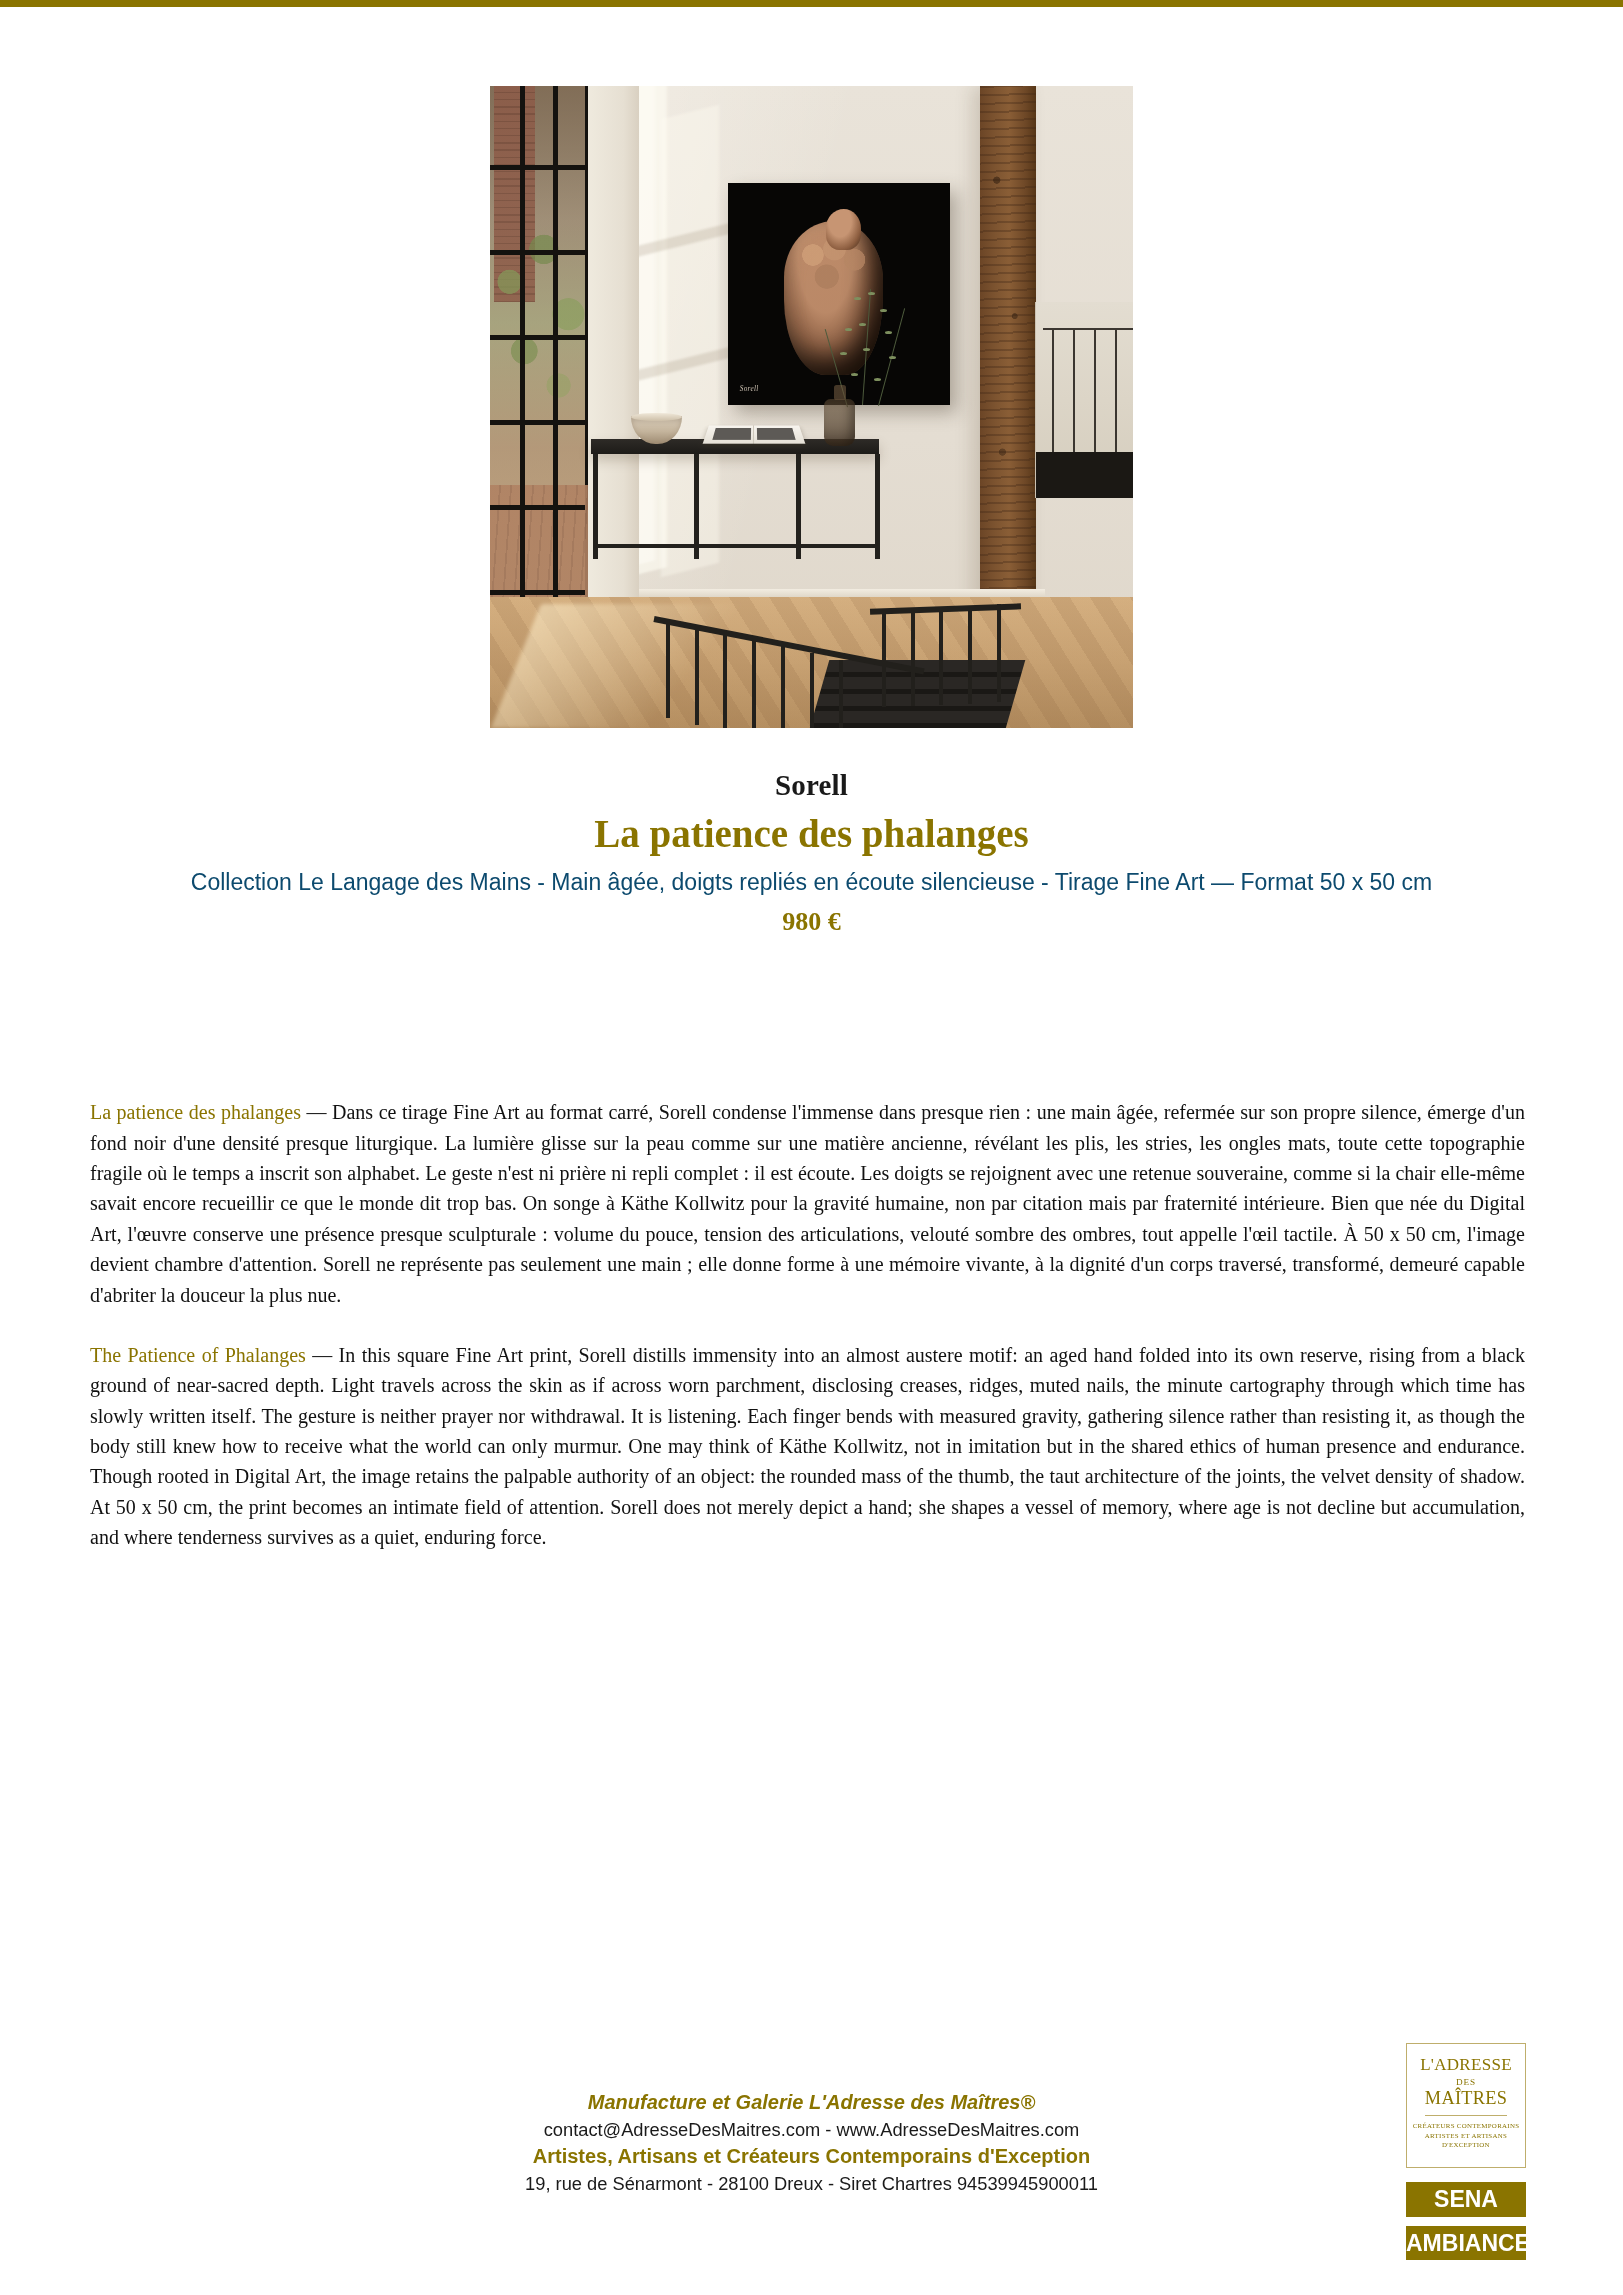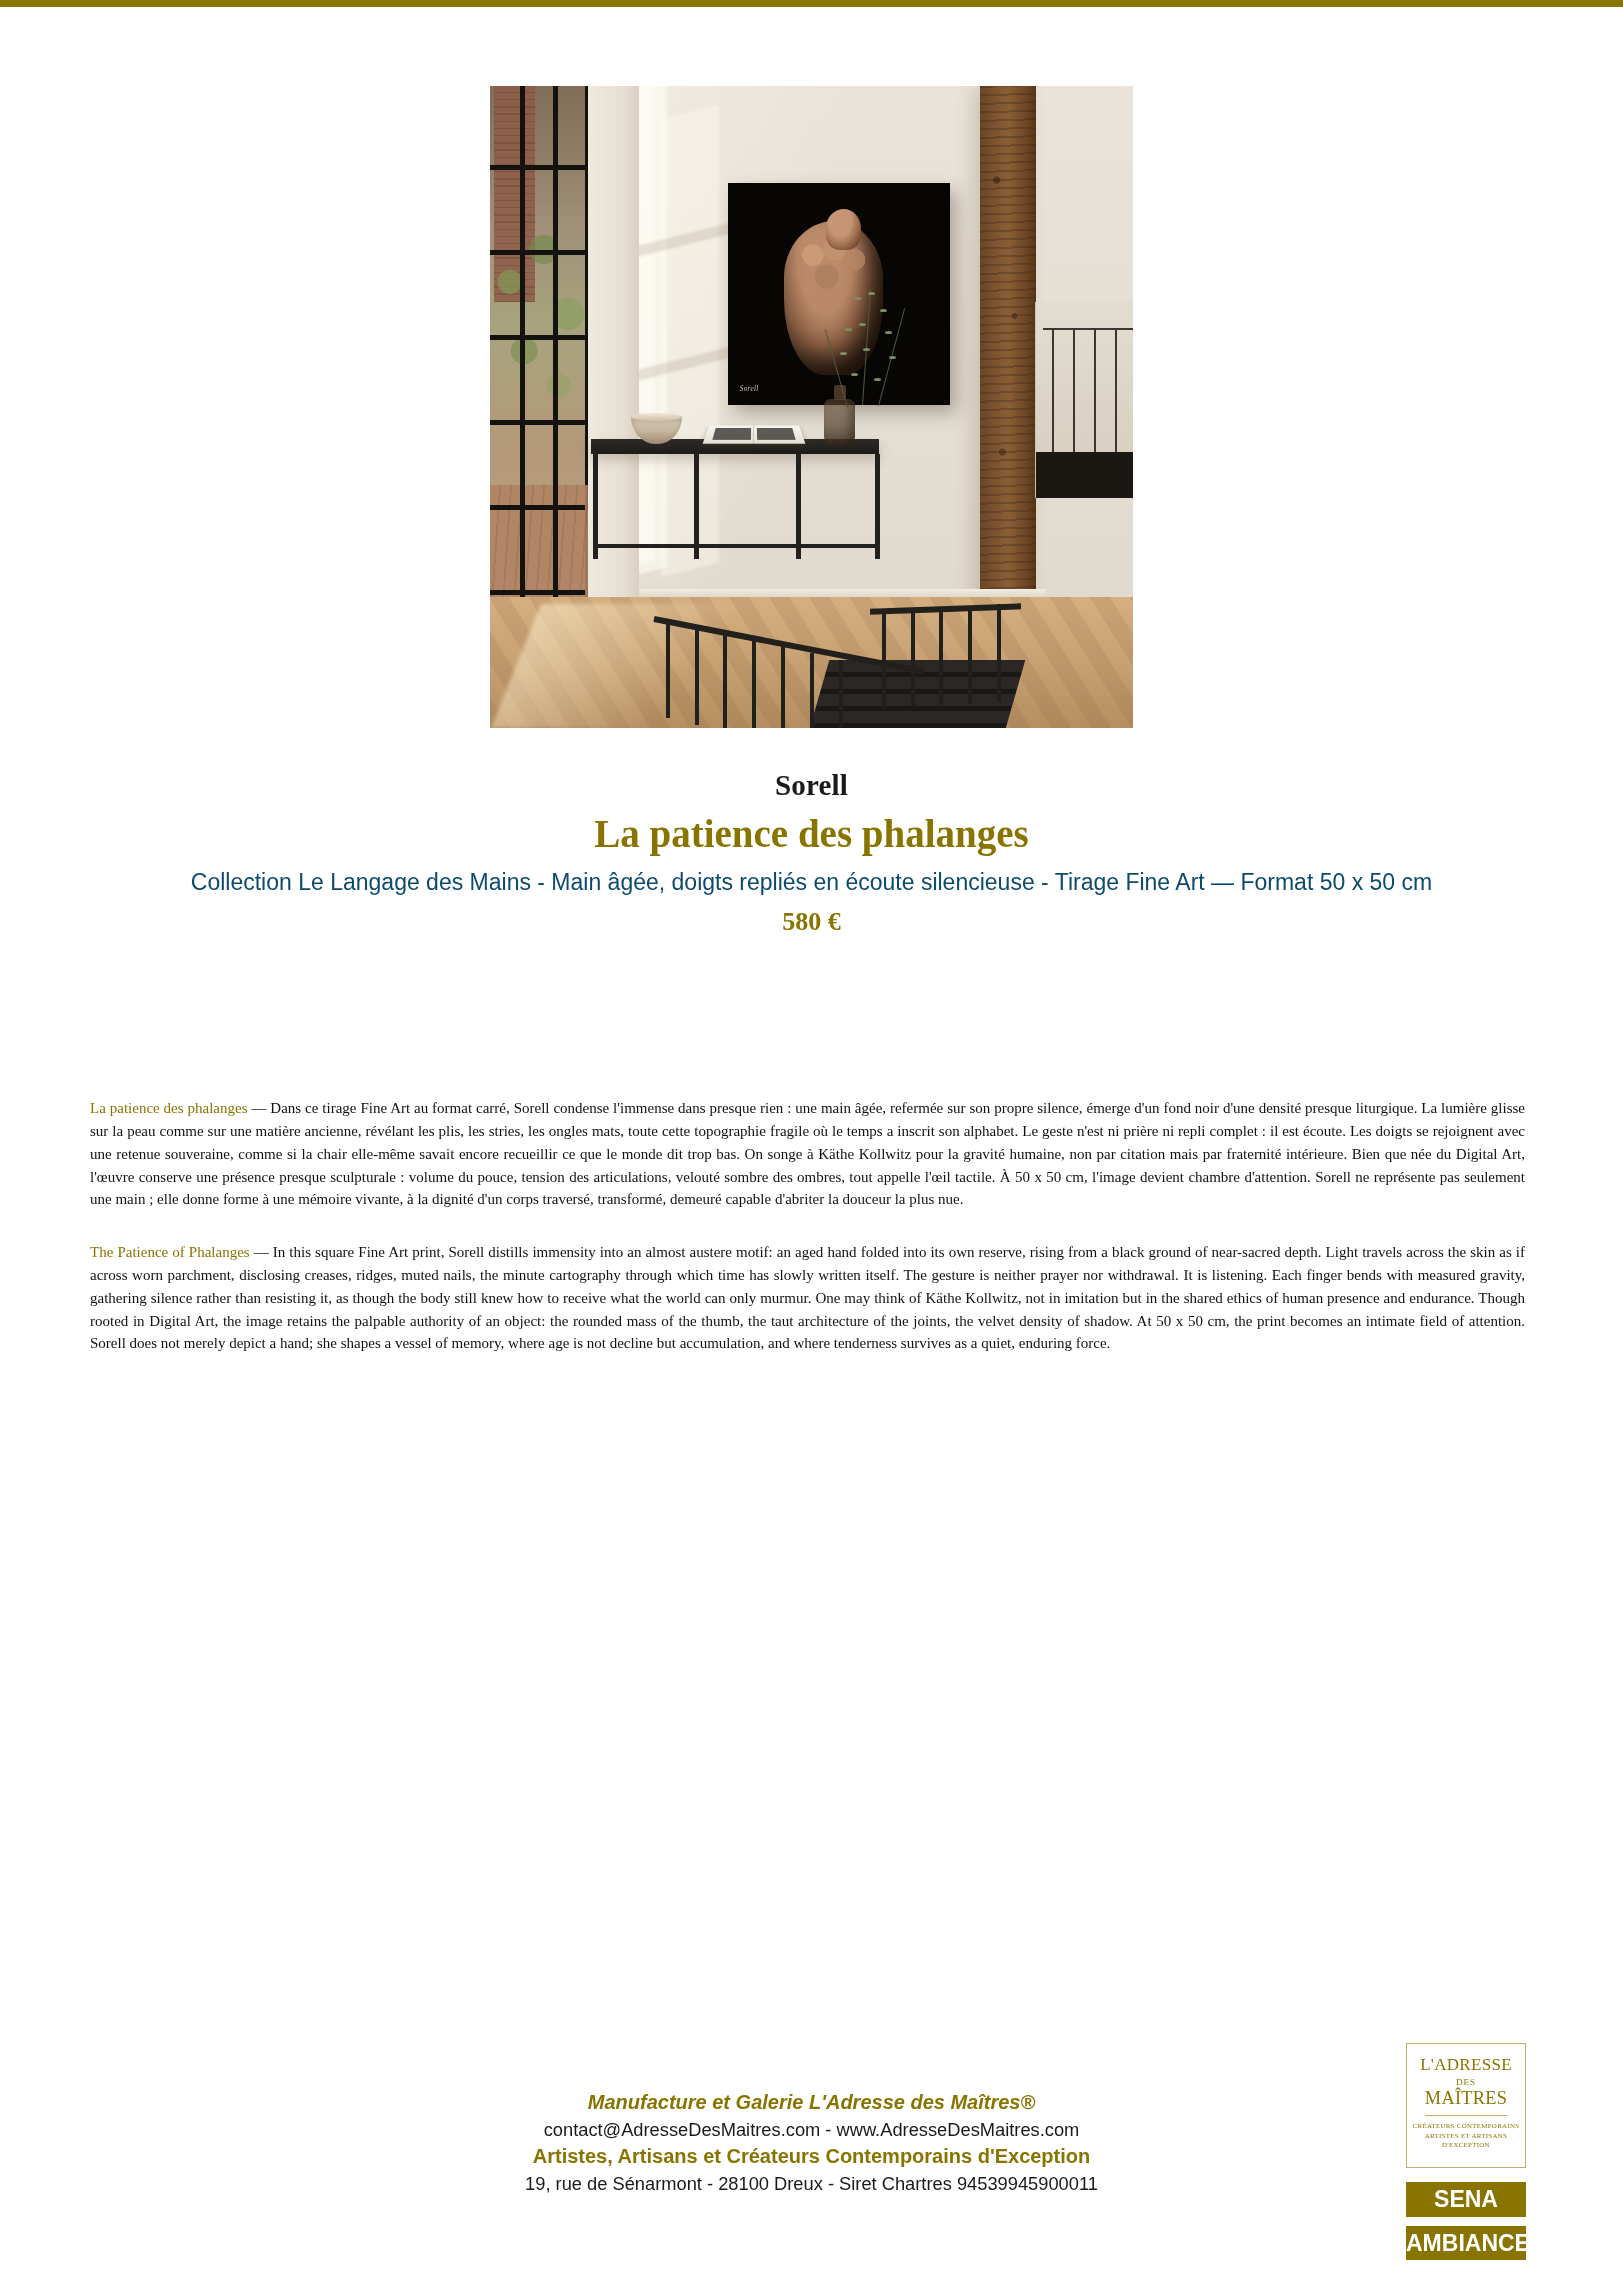--- a/index.html
+++ b/index.html
@@ -341,21 +341,21 @@
     font-family: "Liberation Serif", serif;
   }
 
   
   .copy {
     position: absolute;
     left: 90px; top: 1090px;
     width: 1443px;
   }
   .copy p {
-    font-size: 15px;
+    font-size: 20px;
     line-height: 1.52;
     text-align: justify;
     margin: 0 8px 30px 0;
     color: #111111;
     font-family: "Liberation Serif", serif;
   }
   .lead { color: #8a7400; }
 
   
   .footer {
@@ -524,21 +524,21 @@
         <div class="sp" style="left:314px; top:7.9px;  height:98px"></div>
         <div class="sp" style="left:343px; top:6.5px;  height:98px"></div>
       </div>
     </div>
   </div>
 
   <div class="titles">
     <div class="artist-name">Sorell</div>
     <div class="artwork-title">La patience des phalanges</div>
     <div class="artwork-subtitle">Collection Le Langage des Mains - Main âgée, doigts repliés en écoute silencieuse - Tirage Fine Art — Format 50 x 50 cm</div>
-    <div class="artwork-price">580 €</div>
+    <div class="artwork-price">980 €</div>
   </div>
 
   <div class="copy">
     <p><span class="lead">La patience des phalanges</span><span> — Dans ce tirage Fine Art au format carré, Sorell condense l'immense dans presque rien : une main âgée, refermée sur son propre silence, émerge d'un fond noir d'une densité presque liturgique. La lumière glisse sur la peau comme sur une matière ancienne, révélant les plis, les stries, les ongles mats, toute cette topographie fragile où le temps a inscrit son alphabet. Le geste n'est ni prière ni repli complet : il est écoute. Les doigts se rejoignent avec une retenue souveraine, comme si la chair elle-même savait encore recueillir ce que le monde dit trop bas. On songe à Käthe Kollwitz pour la gravité humaine, non par citation mais par fraternité intérieure. Bien que née du Digital Art, l'œuvre conserve une présence presque sculpturale : volume du pouce, tension des articulations, velouté sombre des ombres, tout appelle l'œil tactile. À 50 x 50 cm, l'image devient chambre d'attention. Sorell ne représente pas seulement une main ; elle donne forme à une mémoire vivante, à la dignité d'un corps traversé, transformé, demeuré capable d'abriter la douceur la plus nue.</span></p>
     <p><span class="lead">The Patience of Phalanges</span><span> — In this square Fine Art print, Sorell distills immensity into an almost austere motif: an aged hand folded into its own reserve, rising from a black ground of near-sacred depth. Light travels across the skin as if across worn parchment, disclosing creases, ridges, muted nails, the minute cartography through which time has slowly written itself. The gesture is neither prayer nor withdrawal. It is listening. Each finger bends with measured gravity, gathering silence rather than resisting it, as though the body still knew how to receive what the world can only murmur. One may think of Käthe Kollwitz, not in imitation but in the shared ethics of human presence and endurance. Though rooted in Digital Art, the image retains the palpable authority of an object: the rounded mass of the thumb, the taut architecture of the joints, the velvet density of shadow. At 50 x 50 cm, the print becomes an intimate field of attention. Sorell does not merely depict a hand; she shapes a vessel of memory, where age is not decline but accumulation, and where tenderness survives as a quiet, enduring force.</span></p>
   </div>
 
   <div class="footer">
     <div class="footer-text">
       <div class="f-line1">Manufacture et Galerie L'Adresse des Maîtres®</div>

